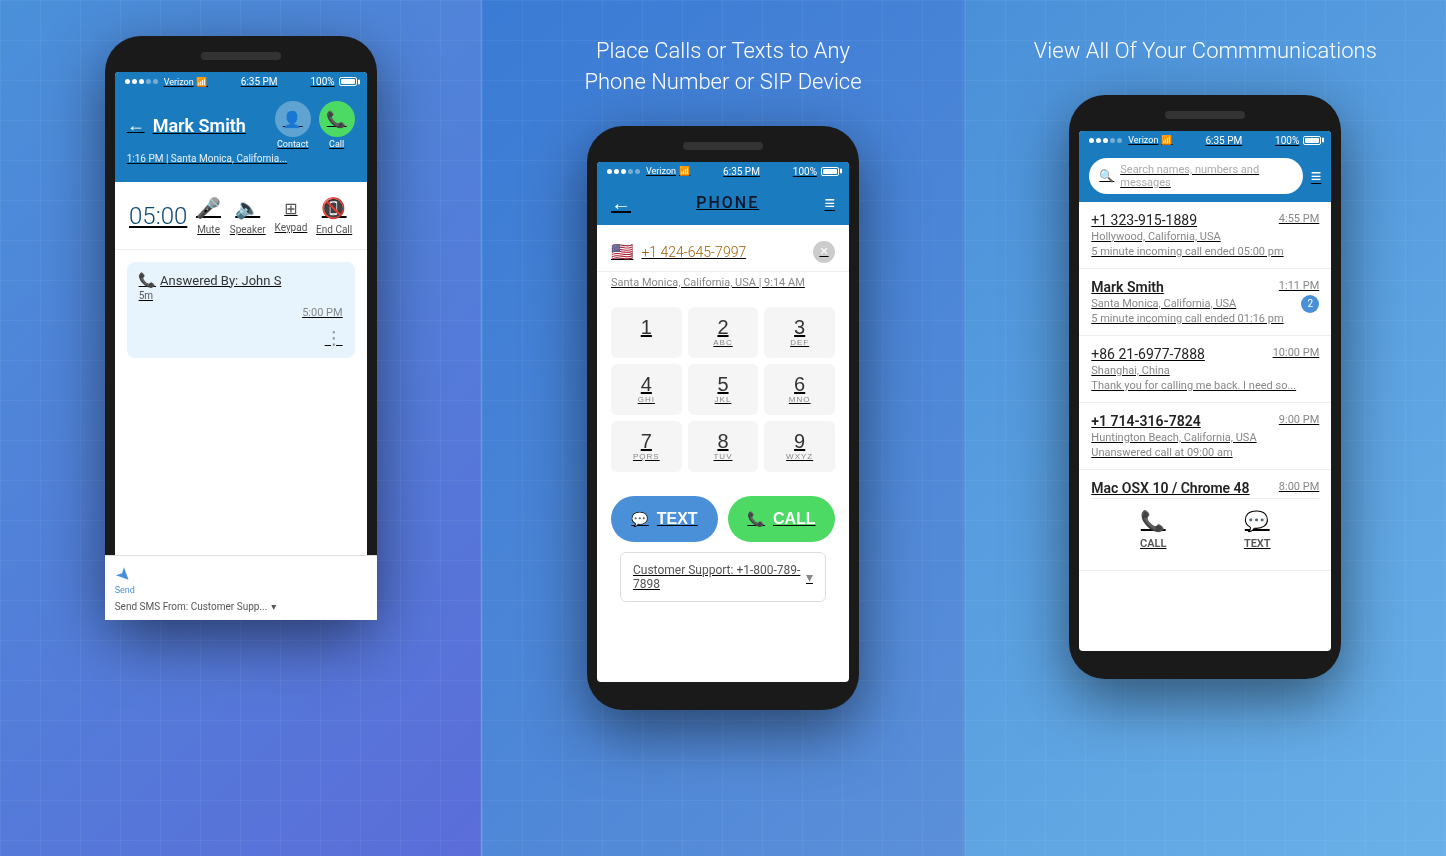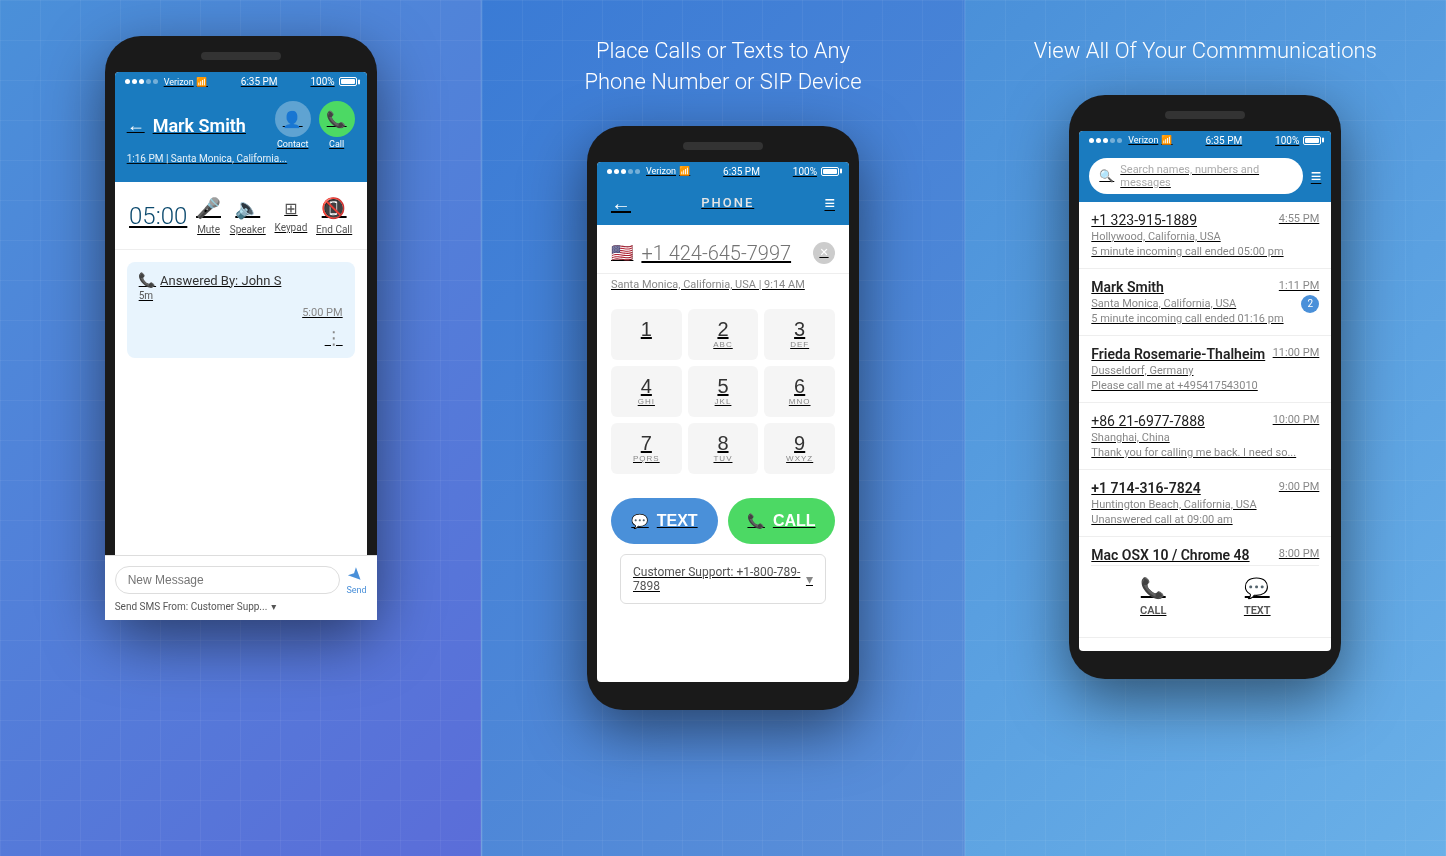--- a/index.html
+++ b/index.html
@@ -199,32 +199,32 @@
 
     
     .phone-top-bar {
       background: #1a7bbf;
       padding: 10px 14px;
       display: flex;
       align-items: center;
       justify-content: space-between;
     }
     .back-btn { color: white; font-size: 20px; }
-    .phone-title { color: #e5e5e5; font-size: 13px; font-weight: 500; letter-spacing: 2px; }
+    .phone-title { color: #0f172a; font-size: 16px; font-weight: 500; letter-spacing: 2px; }
     .menu-btn { color: white; font-size: 18px; }
 
     .dialer-input-area {
       padding: 16px 14px 8px;
       display: flex;
       align-items: center;
       gap: 8px;
       border-bottom: 1px solid #eee;
     }
     .flag { font-size: 18px; }
-    .phone-number { font-size: 20px; color: #737373; flex: 1; font-weight: 300; }
+    .phone-number { font-size: 14px; color: #a16207; flex: 1; font-weight: 300; }
     .clear-btn { width: 22px; height: 22px; border-radius: 50%; background: #ccc; display: flex; align-items: center; justify-content: center; font-size: 11px; color: white; }
 
     .dialer-subtitle {
       font-size: 11px;
       color: #888;
       padding: 4px 14px 10px;
     }
 
     .keypad {
       padding: 8px 14px;
@@ -448,21 +448,20 @@
         <div style="display:flex;flex-direction:column;align-items:flex-end;gap:4px;margin-top:34px;">
           <span class="answered-timestamp">5:00 PM</span>
           <span class="dots-menu">⋮</span>
         </div>
       </div>
 
       <div style="height: 160px;"></div>
 
       <div class="message-input-area">
         <div class="message-row">
-          <input class="msg-input" type="text" placeholder="New Message" readonly="" style="">
           <div class="send-btn">
             <span class="send-icon">➤</span>
             <span style="font-size:9px;">Send</span>
           </div>
         </div>
         <div class="sms-from">
           <span>Send SMS From: Customer Supp...</span>
           <span class="sms-arrow">▾</span>
         </div>
       </div>
@@ -635,28 +634,20 @@
         <div class="comms-item">
           <div class="comms-item-top">
             <span class="comms-name">Mark Smith</span>
             <span class="comms-time">1:11 PM</span>
           </div>
           <div class="comms-location">Santa Monica, California, USA</div>
           <div class="comms-message">5 minute incoming call ended 01:16 pm</div>
           <div class="unread-badge">2</div>
         </div>
 
-        <div class="comms-item">
-          <div class="comms-item-top">
-            <span class="comms-name">Frieda Rosemarie-Thalheim</span>
-            <span class="comms-time">11:00 PM</span>
-          </div>
-          <div class="comms-location">Dusseldorf, Germany</div>
-          <div class="comms-message">Please call me at +495417543010</div>
-        </div>
 
         <div class="comms-item">
           <div class="comms-item-top">
             <span class="comms-name normal">+86 21-6977-7888</span>
             <span class="comms-time">10:00 PM</span>
           </div>
           <div class="comms-location">Shanghai, China</div>
           <div class="comms-message">Thank you for calling me back. I need so...</div>
         </div>
 

